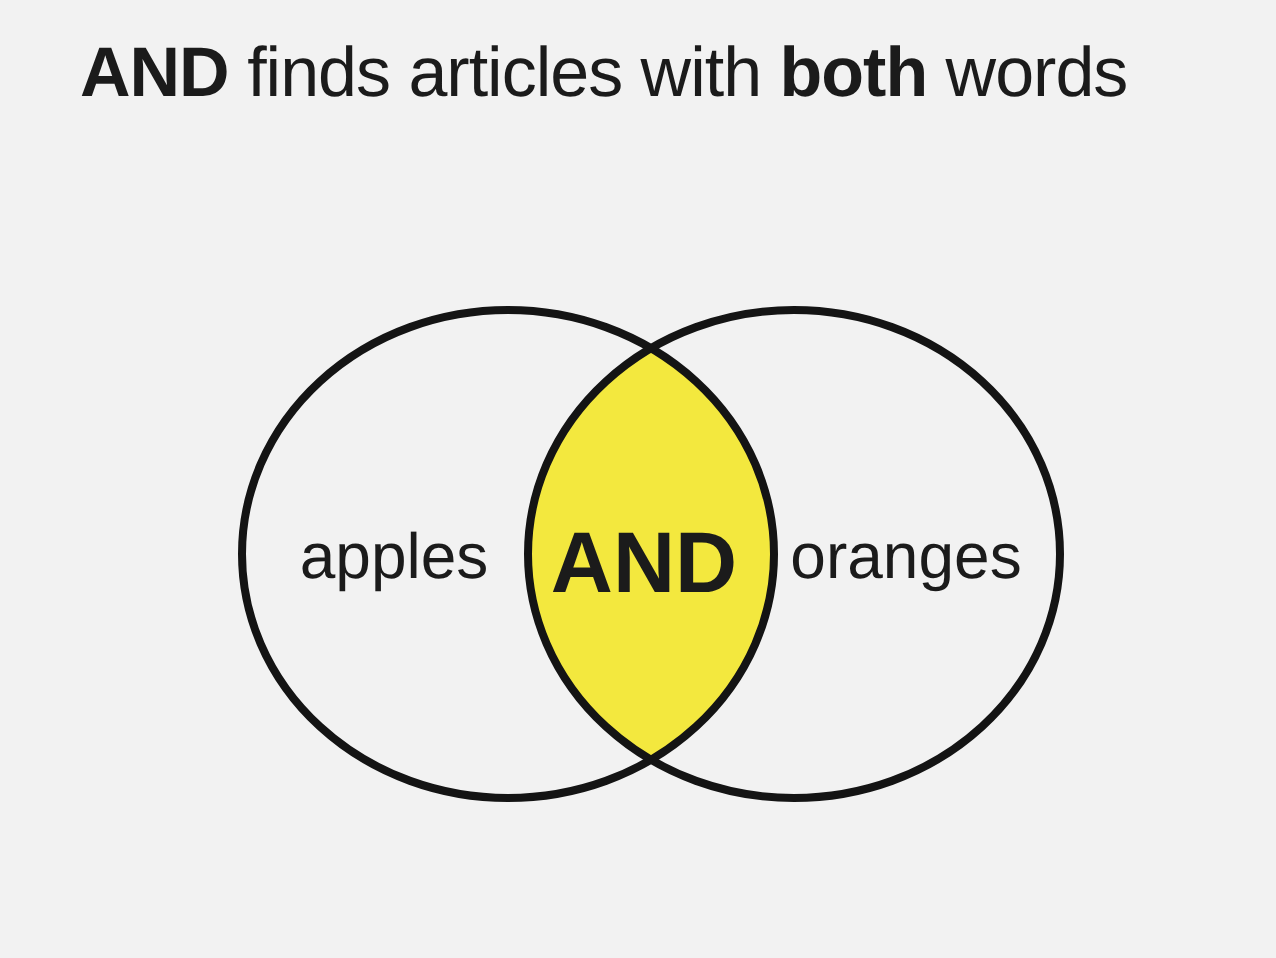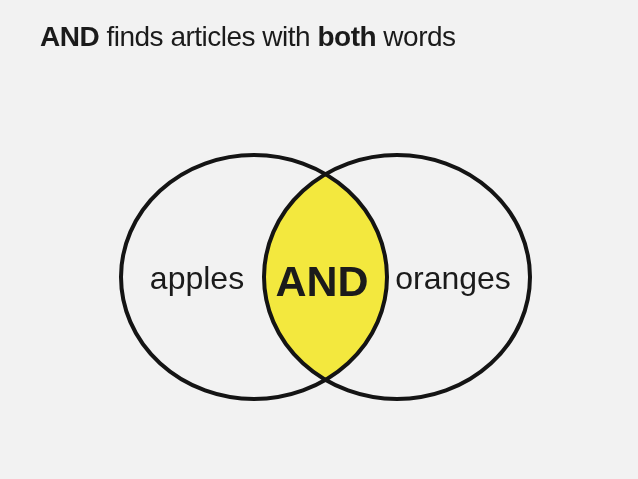--- a/index.html
+++ b/index.html
@@ -16,21 +16,21 @@
   }
   .slide {
     position: absolute;
     inset: 0;
   }
   .slide-title {
     position: absolute;
     left: 40px;
     top: 19px;
     margin: 0;
-    font-size: 28px;
+    font-size: 35px;
     line-height: 35px;
     font-weight: 400;
     color: #1b1b1b;
     letter-spacing: -0.5px;
     white-space: nowrap;
   }
   .slide-title .bold {
     font-weight: 700;
   }
   .venn-svg {

